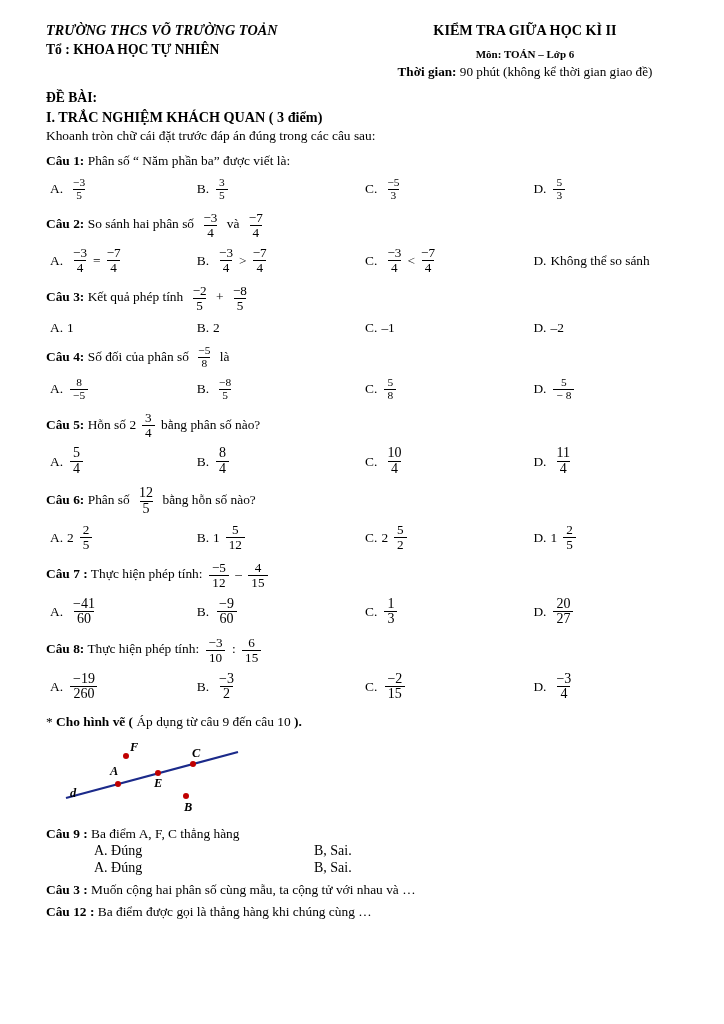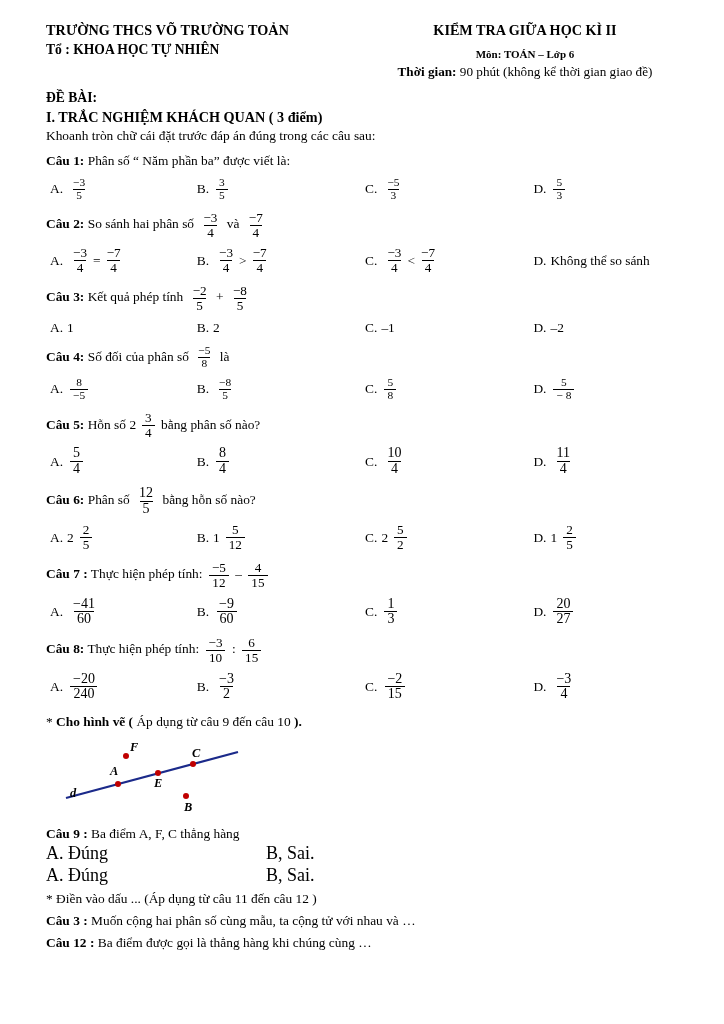--- a/index.html
+++ b/index.html
@@ -24,21 +24,21 @@
   }
   
   .header {
     display: flex;
     justify-content: space-between;
     align-items: flex-start;
   }
   .hdr-left { width: 300px; }
   .hdr-right { width: 330px; text-align: center; }
   .b { font-weight: bold; }
-  .hdr-line1 { font-weight: bold; font-size: 14.2px; letter-spacing: .1px;}
+  .hdr-line1 { font-weight: bold; font-size: 14.2px; letter-spacing: .1px; font-style: italic;}
   .hdr-line2 { font-weight: bold; font-size: 13.6px; margin-top: 3px;}
   .hdr-r1 { font-weight: bold; font-size: 14.2px; }
   .hdr-r2 { font-weight: bold; font-size: 11px; margin-top: 9px;}
   .hdr-r3 { font-size: 13.2px; margin-top: 4px; white-space: nowrap; }
   .hdr-r3 .b { font-weight: bold; }
 
   .debai { font-weight: bold; margin-top: 10px; font-size: 13.6px; }
   .sec-title { font-weight: bold; font-size: 14.2px; margin-top: 3px; }
   .instruct { font-weight: normal; font-size: 13.4px; margin-top: 2px; }
 
@@ -87,21 +87,21 @@
   .fig-lbl {
     position: absolute;
     font-style: italic;
     font-weight: bold;
     font-size: 12.4px;
     color: #000;
   }
 
   .tf-q { margin-top: 6px; font-size: 13.4px; }
   .tf-q .lbl { font-weight: bold; }
-  .tf-row { display: flex; margin-top: 1px; font-size: 18px; }
+  .tf-row { display: flex; margin-top: 1px; font-size: 14px; margin-left: 48px; }
   .tf-row .a { width: 220px; }
   .ital { }
   .fill-note { margin-top: 5px; font-size: 13.4px; }
 </style>
 </head>
 <body>
 
 <div class="page">
 
   <div class="header">
@@ -435,22 +435,22 @@
     <span>:</span>
     <span class="frac md">
       <span class="num">6</span>
       <span class="den">15</span>
     </span>
   </div>
   <div class="opts">
     <div class="opt c1">
       <span class="letter">A.</span>
       <span class="frac lg">
-        <span class="num">−20</span>
-        <span class="den">240</span>
+        <span class="num">−19</span>
+        <span class="den">260</span>
       </span>
     </div>
     <div class="opt c2">
       <span class="letter">B.</span>
       <span class="frac lg">
         <span class="num">−3</span>
         <span class="den">2</span>
       </span>
     </div>
     <div class="opt c3">
@@ -500,21 +500,20 @@
   <div class="tf-row">
     <span class="a">A. Đúng</span>
     <span>B, Sai.</span>
   </div>
 
   <div class="tf-row">
     <span class="a">A. Đúng</span>
     <span>B, Sai.</span>
   </div>
 
-  <div class="fill-note ital">* Điền vào dấu ... (Áp dụng từ câu 11 đến câu 12 )</div>
 
   <div class="tf-q">
     <span class="lbl">Câu 3 :</span>
     <span> Muốn cộng hai phân số cùng mẫu, ta cộng tử với nhau và …</span>
   </div>
   <div class="tf-q">
     <span class="lbl">Câu 12 :</span>
     <span> Ba điểm được gọi là thẳng hàng khi chúng cùng …</span>
   </div>
 

